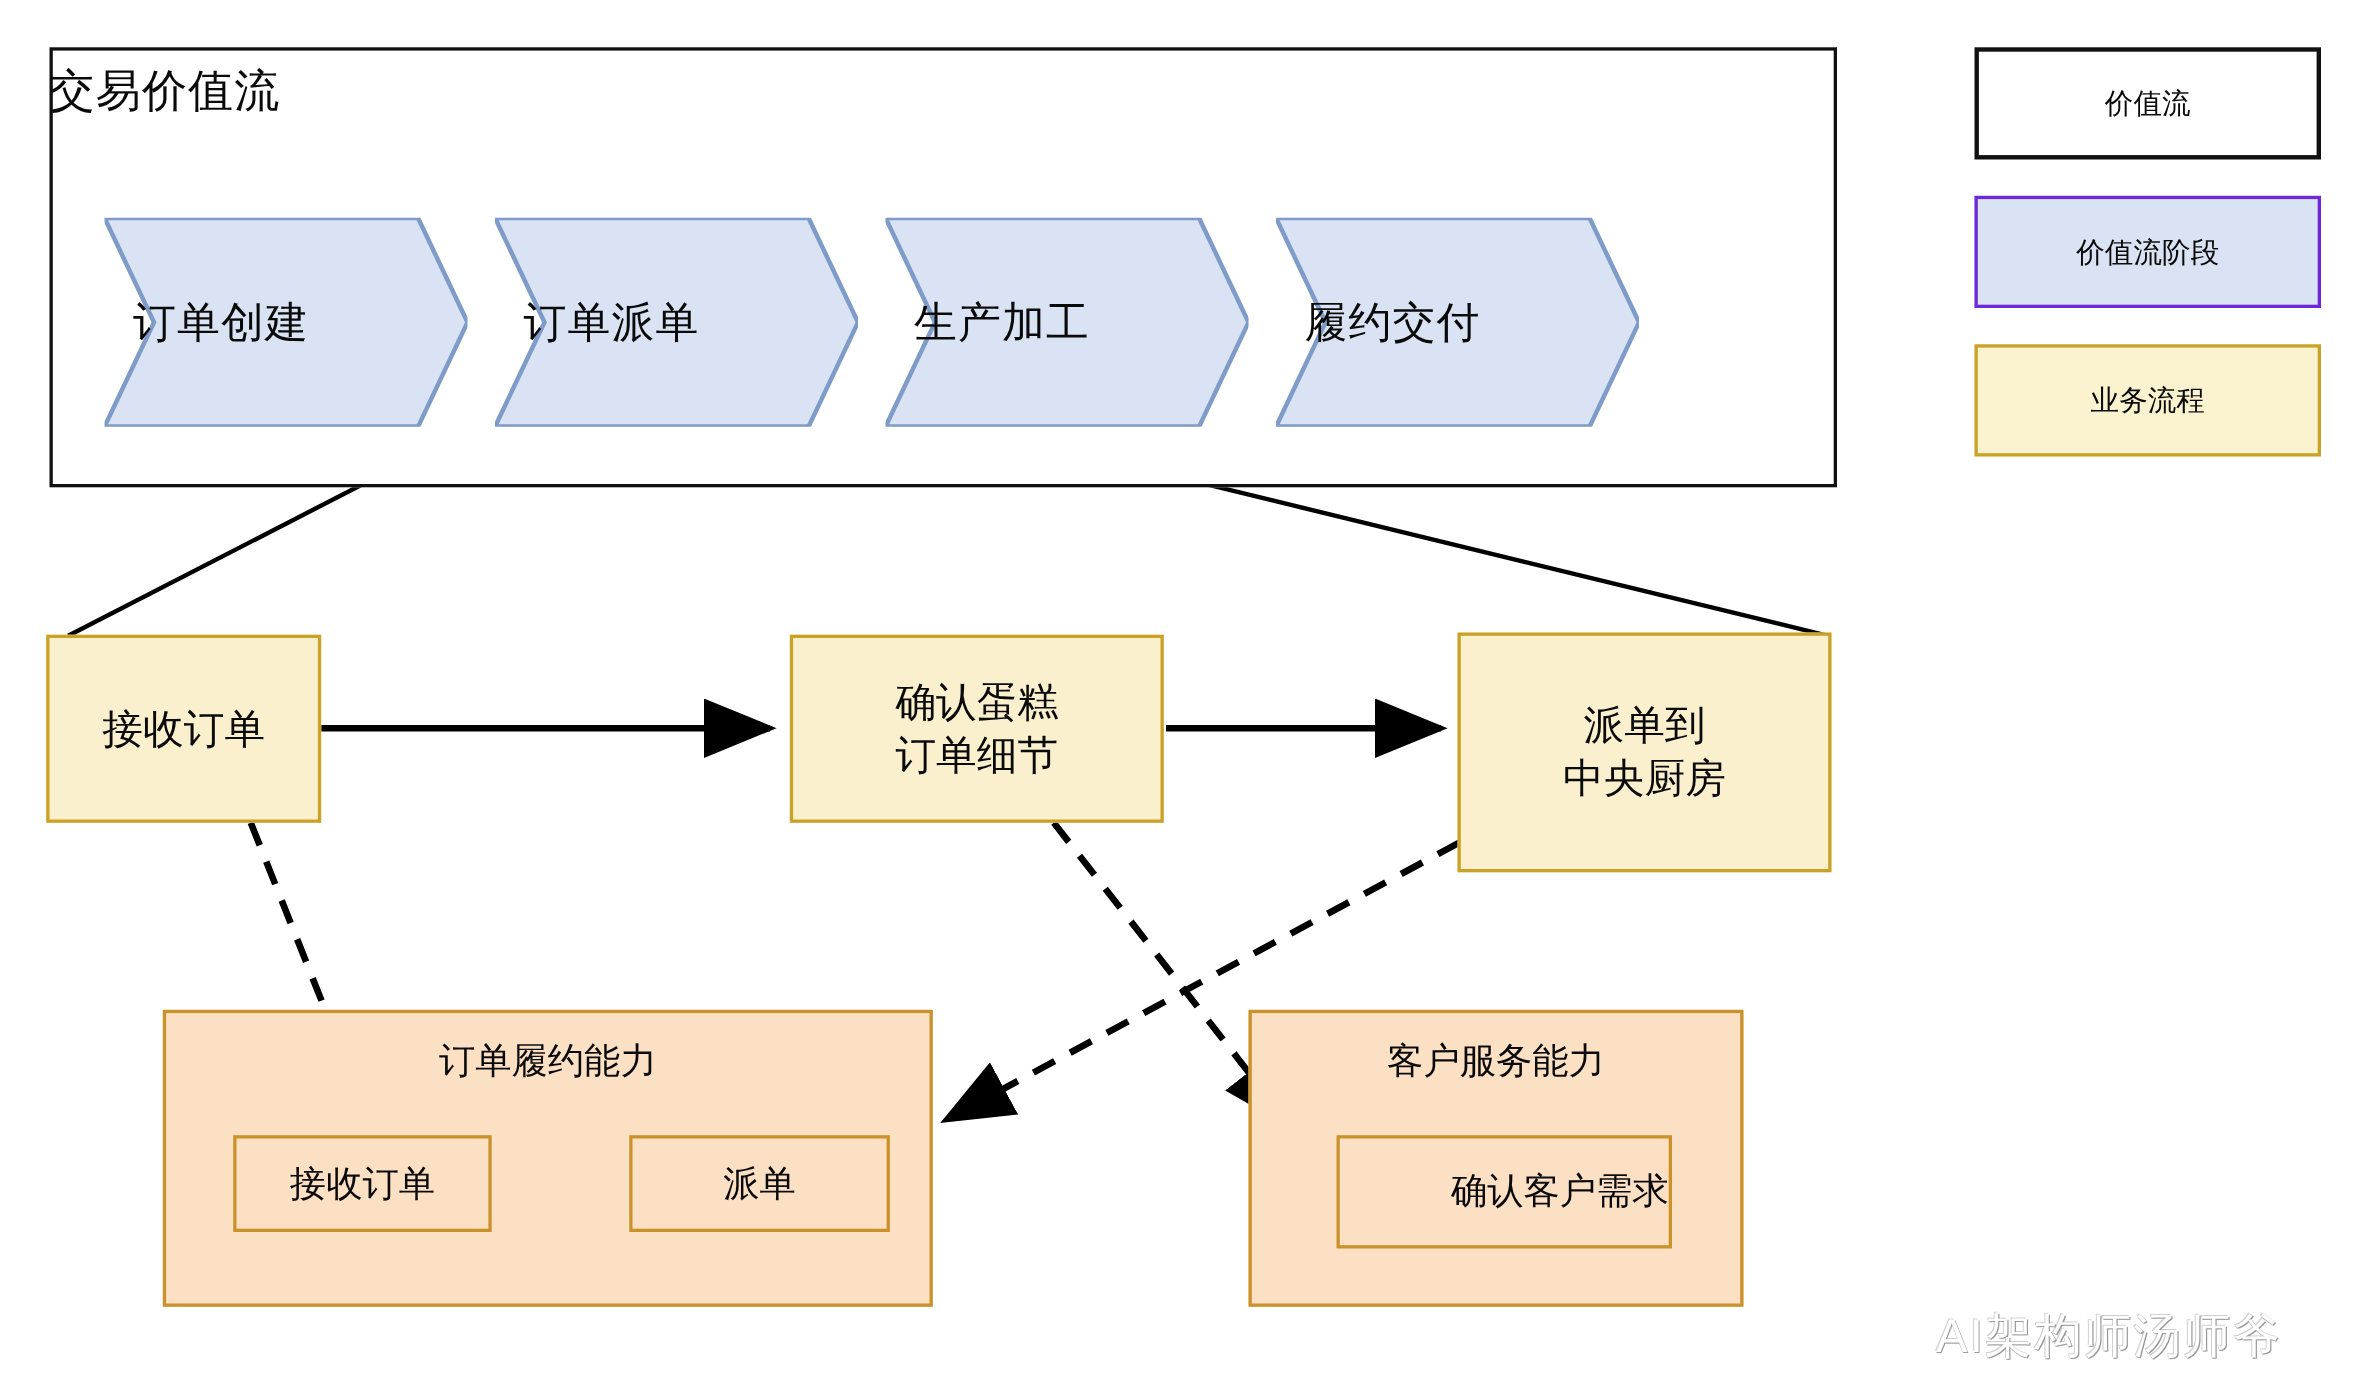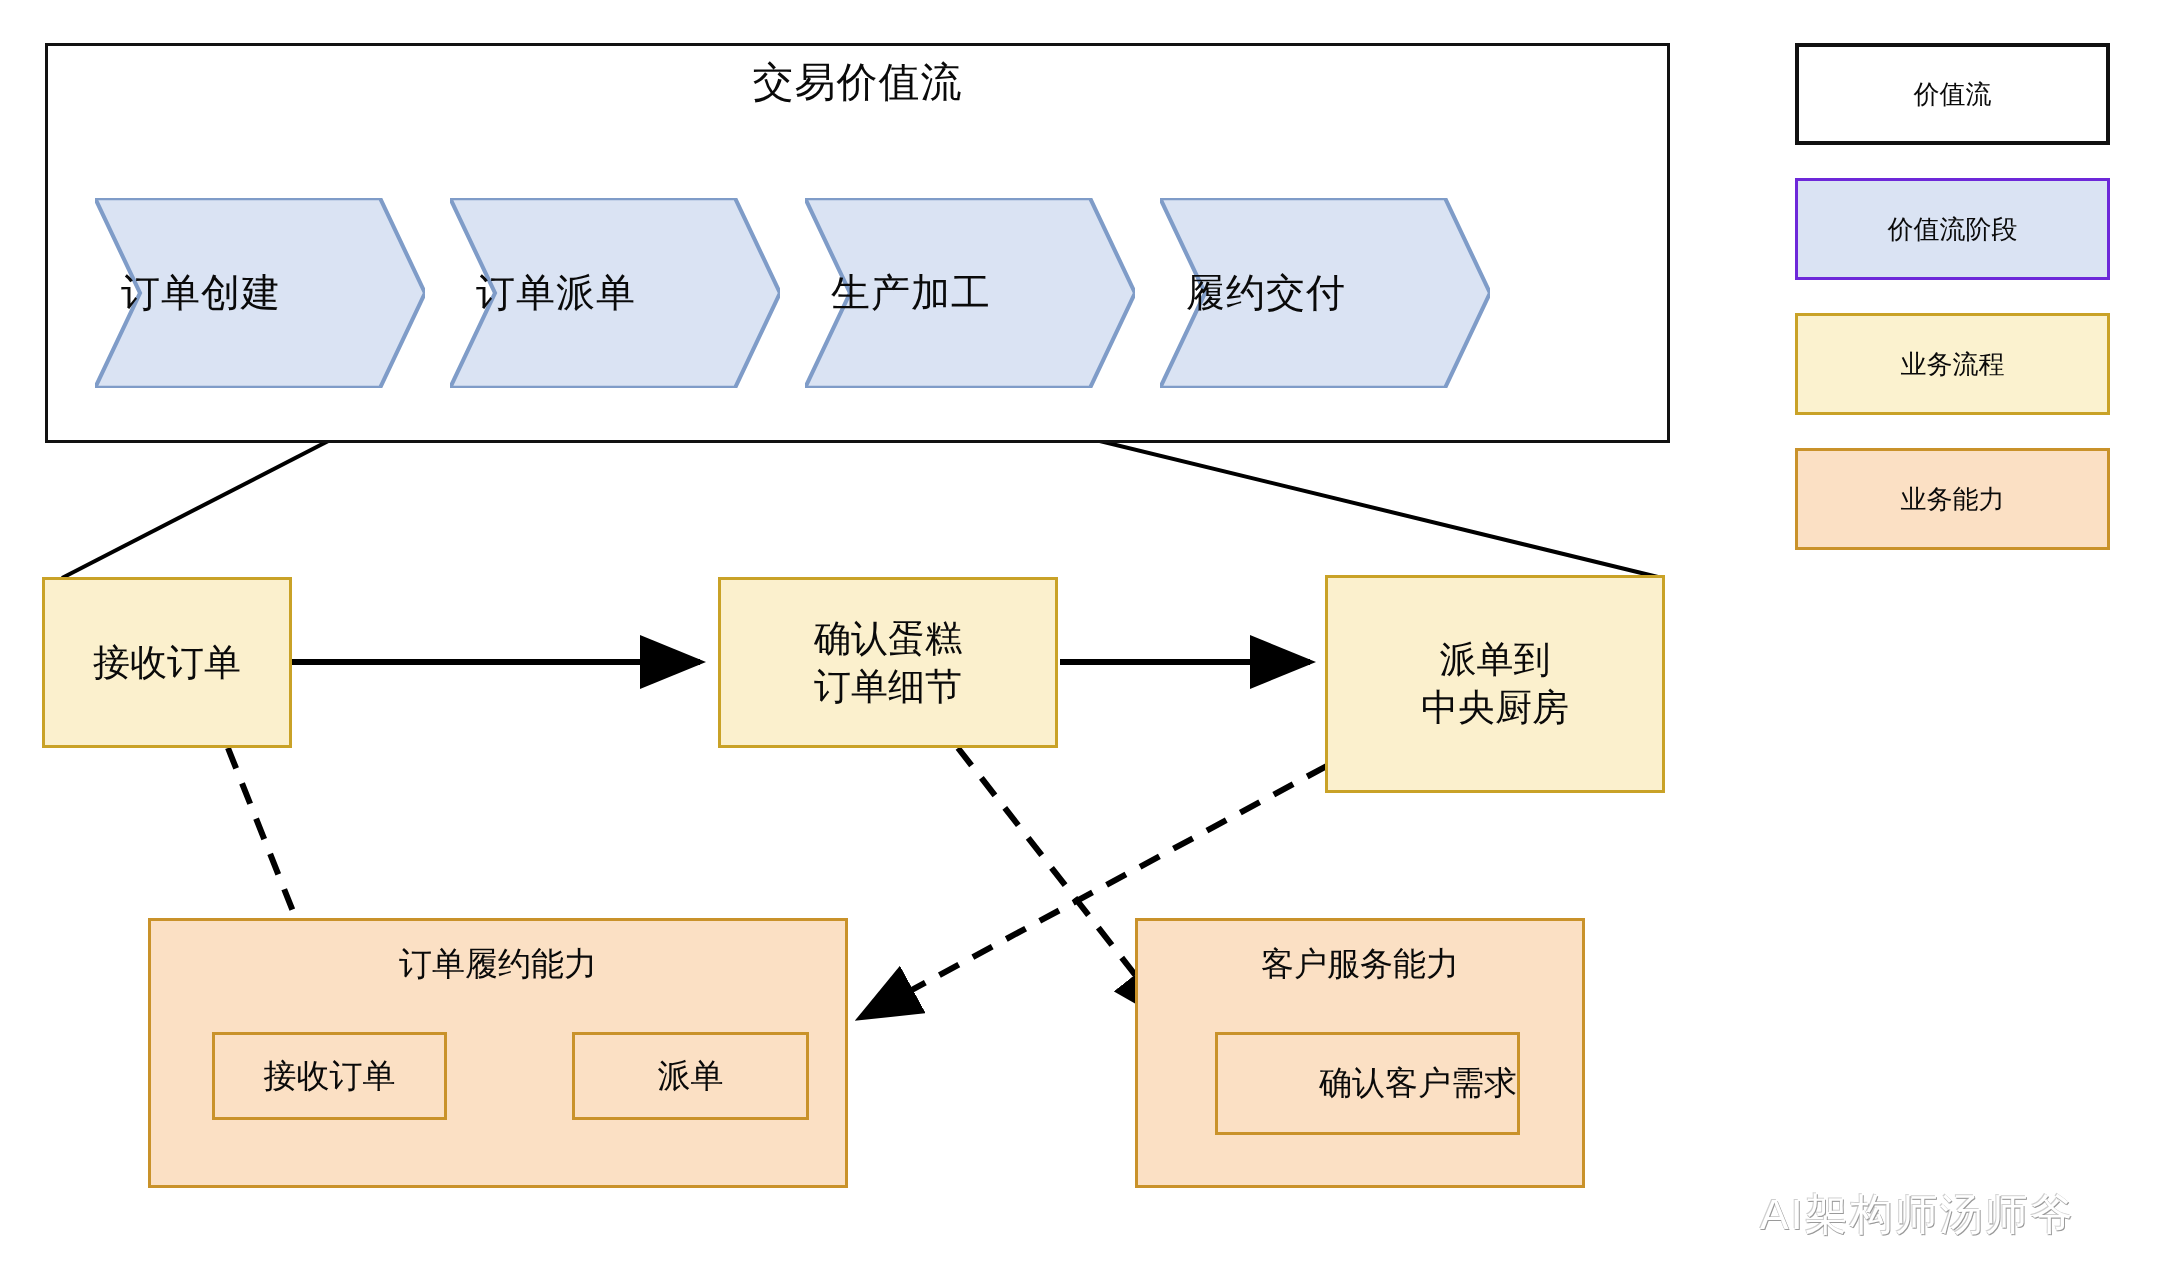--- a/index.html
+++ b/index.html
@@ -5,21 +5,21 @@
   html,body{margin:0;padding:0;background:#ffffff;}
   body{width:2160px;height:1261px;position:relative;overflow:hidden;
        font-family:"Liberation Sans","DejaVu Sans",sans-serif;color:#0a0a0a;}
   .stage{position:absolute;left:0;top:0;width:2160px;height:1261px;}
 
   svg.layer{position:absolute;left:0;top:0;width:2160px;height:1261px;pointer-events:none;}
 
   
   .vs-box{position:absolute;left:45px;top:43px;width:1625px;height:400px;
           background:#ffffff;border:3px solid #111;box-sizing:border-box;}
-  .vs-title{position:absolute;left:45px;top:55px;width:1625px;text-align:center;
+  .vs-title{position:absolute;left:45px;top:55px;width:1625px;
             font-size:41px;line-height:54px;letter-spacing:1px;}
 
   
   .chev{position:absolute;top:198px;height:190px;
         display:flex;align-items:center;justify-content:flex-start;
         font-size:39px;letter-spacing:1px;color:#0a0a0a;box-sizing:border-box;}
   .chev svg{position:absolute;left:0;top:0;width:100%;height:100%;}
   .chev span{position:relative;z-index:2;padding-left:26px;}
 
   
@@ -141,19 +141,16 @@
 
   <div class="lg lg-vs">
     <span>价值流</span>
   </div>
   <div class="lg lg-st">
     <span>价值流阶段</span>
   </div>
   <div class="lg lg-bp">
     <span>业务流程</span>
   </div>
-  <div class="lg lg-bc">
-    <span>业务能力</span>
-  </div>
 
   <div class="wm">AI架构师汤师爷</div>
 
 </div>
 
 </body></html>

